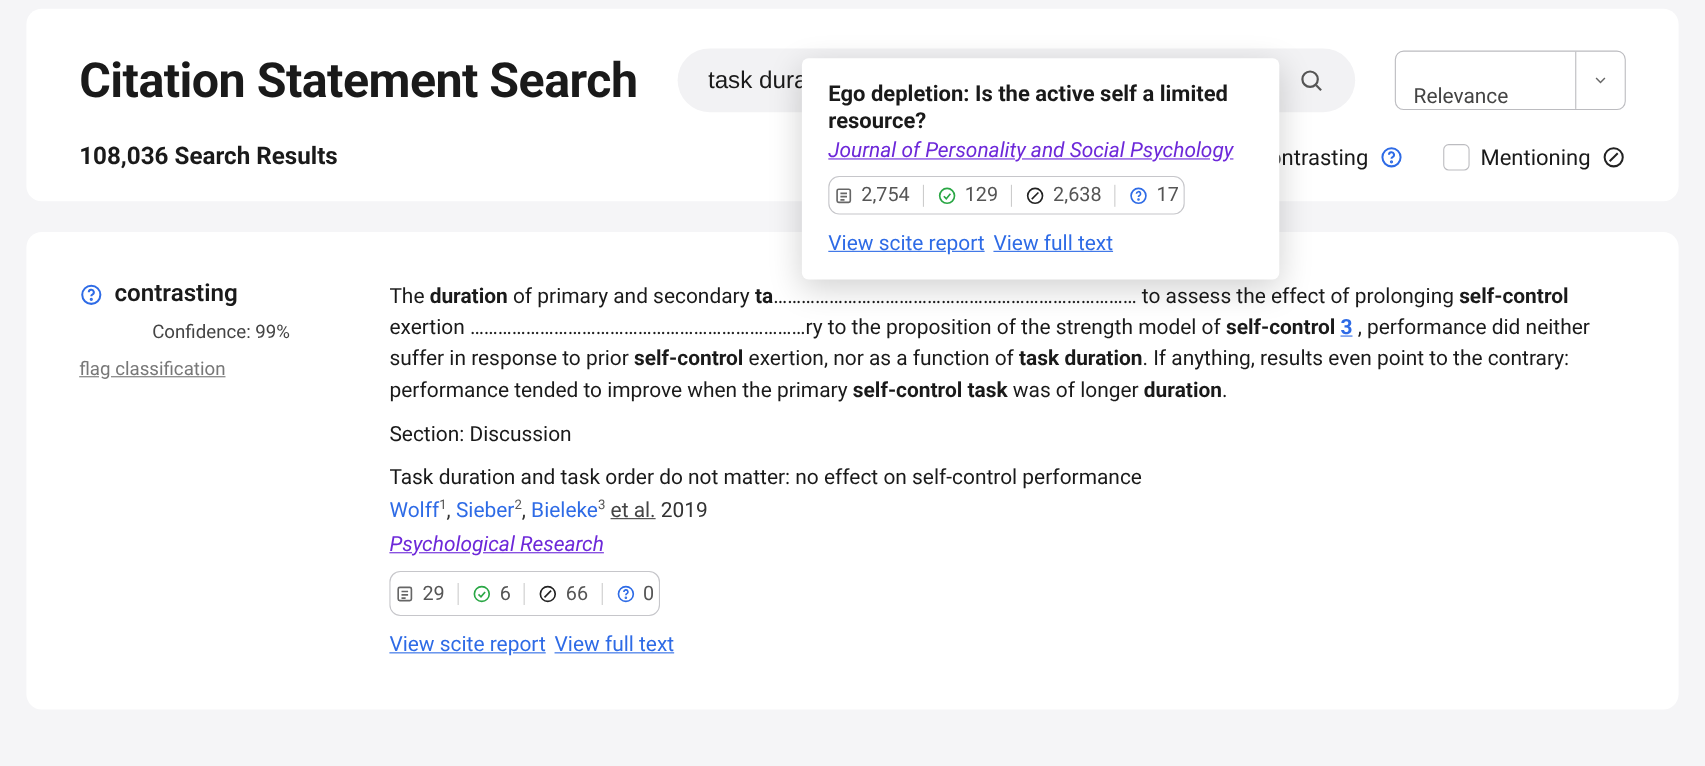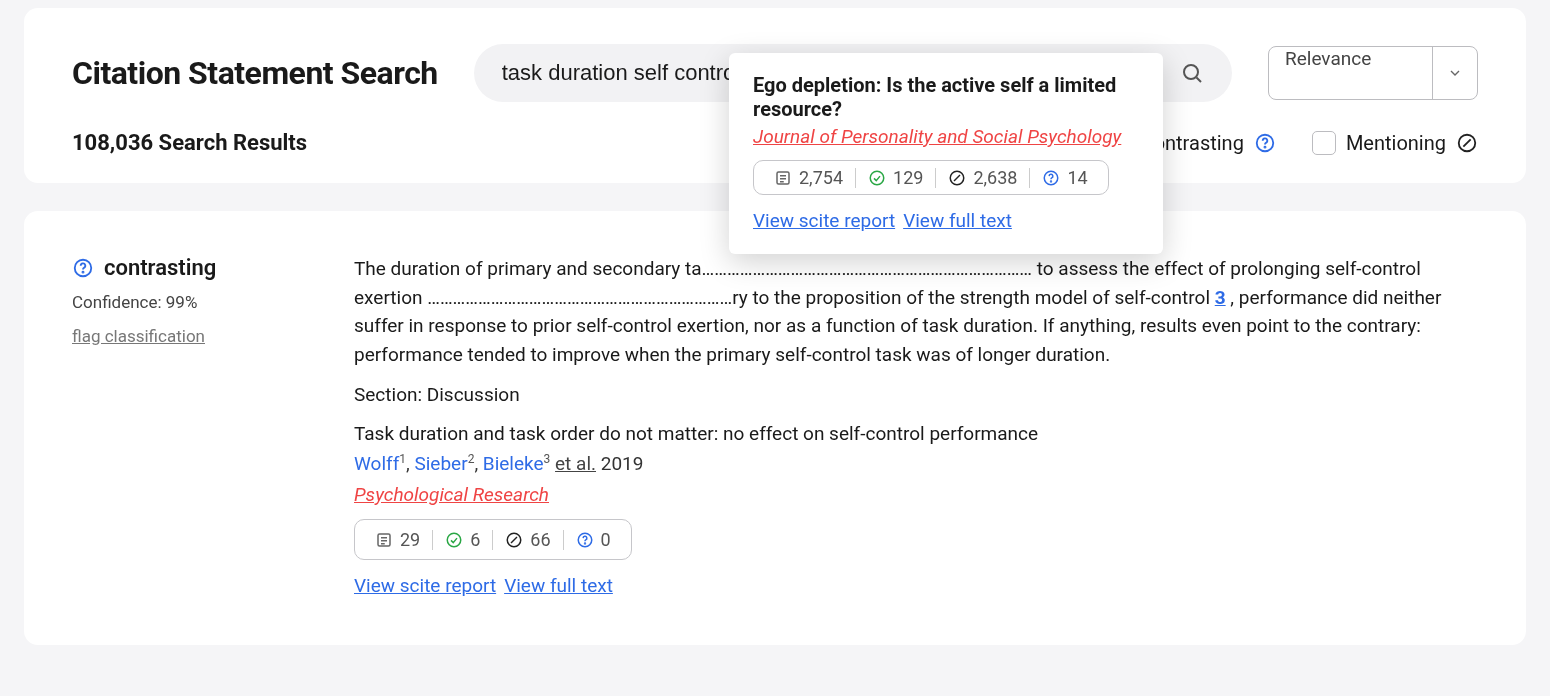--- a/index.html
+++ b/index.html
@@ -1,50 +1,50 @@
 <!DOCTYPE html>
 <html><head>
 <meta charset="utf-8">
 <style>
 * { box-sizing: border-box; margin: 0; padding: 0; }
 body { font-family: -apple-system, BlinkMacSystemFont, "Segoe UI", Roboto, sans-serif; background: #f5f5f7; color: #1a1a1a; padding: 0; }
 .container { margin: 8px 24px; }
 .header-card { background: #fff; border-radius: 14px; padding: 36px 48px 28px; margin-bottom: 28px; }
 .header-row1 { display: flex; align-items: center; gap: 36px; margin-bottom: 28px; }
-.title { font-size: 32px; font-weight: 700; letter-spacing: -0.5px; }
+.title { font-size: 44px; font-weight: 700; letter-spacing: -0.5px; }
 .search-box { flex: 1; display: flex; align-items: center; background: #f2f2f4; border-radius: 36px; padding: 16px 28px; }
 .search-box input { flex: 1; border: none; background: transparent; font-size: 22px; outline: none; color: #1a1a1a; }
 .search-box .icon { color: #555; }
-.sort-select { display: flex; align-items: flex-start; border: 1px solid #bcbcc0; border-radius: 8px; height: 54px; min-width: 210px; }
+.sort-select { display: flex; align-items: flex-end; border: 1px solid #bcbcc0; border-radius: 8px; height: 54px; min-width: 210px; }
 .sort-select .label { flex: 1; padding: 0 16px; font-size: 19px; color: #444; }
 .sort-select .caret { border-left: 1px solid #bcbcc0; padding: 0 14px; height: 100%; display: flex; align-items: center; color: #666; }
 .header-row2 { display: flex; align-items: center; justify-content: space-between; }
 .results-count { font-size: 22px; font-weight: 700; }
 .filters { display: flex; align-items: center; gap: 36px; }
 .filter { display: flex; align-items: center; gap: 10px; font-size: 20px; }
 .checkbox { width: 24px; height: 24px; border: 1.5px solid #bcbcc0; border-radius: 5px; background: #fff; }
 .badge-icon { width: 22px; height: 22px; display: inline-flex; align-items: center; justify-content: center; }
 .result-card { background: #fff; border-radius: 14px; padding: 44px 48px; position: relative; display: flex; gap: 24px; }
 .left-col { width: 258px; flex-shrink: 0; }
 .class-row { display: flex; align-items: center; gap: 10px; margin-bottom: 12px; }
 .class-label { font-size: 22px; font-weight: 600; }
-.confidence { font-size: 17px; color: #444; margin-bottom: 14px; }
+.confidence { font-size: 17px; color: #444; margin-bottom: 14px; text-align: center; }
 .flag-link { font-size: 17px; color: #777; text-decoration: underline; cursor: pointer; }
 .right-col { flex: 1; font-size: 19px; line-height: 1.5; }
 .excerpt { margin-bottom: 12px; }
-.excerpt b { font-weight: 400; }
+.excerpt b { font-weight: 700; }
 .ref-link { color: #2e6be6; text-decoration: underline; font-weight: 700; }
 .section-line { font-size: 19px; margin-bottom: 10px; }
 .paper-title { font-size: 19px; font-weight: 400; margin-bottom: 2px; }
 .authors { font-size: 19px; color: #333; margin-bottom: 2px; }
 .authors .au { color: #2e6be6; }
 .authors sup { font-size: 12px; color: #555; }
 .authors .etal { color: #444; text-decoration: underline; }
-.journal { font-size: 19px; font-style: italic; color: #ef4444; text-decoration: underline; margin-bottom: 10px; }
-.metrics { display: inline-flex; align-items: center; border: 1px solid #c6c6ca; border-radius: 10px; padding: 6px 20px; gap: 12px; font-size: 18px; color: #555; margin-bottom: 12px; }
+.journal { font-size: 19px; font-style: italic; color: #6d28d9; text-decoration: underline; margin-bottom: 10px; }
+.metrics { display: inline-flex; align-items: center; border: 1px solid #c6c6ca; border-radius: 10px; padding: 6px 4px; gap: 12px; font-size: 18px; color: #555; margin-bottom: 12px; }
 .metrics .m { display: flex; align-items: center; gap: 7px; }
 .metrics .sep { width: 1px; height: 20px; background: #ccc; }
 .links-row { display: flex; gap: 8px; }
 .links-row a { color: #2e6be6; text-decoration: underline; font-size: 19px; cursor: pointer; }
 .popover { position: absolute; top: -158px; left: 705px; width: 434px; background: #fff; border-radius: 6px; box-shadow: 0 8px 30px rgba(0,0,0,0.18); padding: 20px 24px 22px; }
 .popover .p-title { font-size: 20px; font-weight: 700; margin-bottom: 4px; }
 .popover .authors { margin-bottom: 2px; }
 .popover .journal { margin-bottom: 12px; }
 .popover .metrics { margin-bottom: 14px; }
 svg { display: block; }
@@ -207,21 +207,21 @@
             </svg>
             <span>2,638</span>
           </span>
         <span class="sep"></span>
         <span class="m">
             <svg width="18" height="18" viewBox="0 0 24 24" fill="none" stroke="#2e6be6" stroke-width="2">
               <circle cx="12" cy="12" r="9"></circle>
               <path d="M9.5 9.5a2.5 2.5 0 1 1 3.5 2.3c-.8.4-1 .9-1 1.7"></path>
               <circle cx="12" cy="16.5" r="0.6" fill="#2e6be6"></circle>
             </svg>
-            <span>14</span>
+            <span>17</span>
           </span>
       </div>
       <div class="links-row">
         <a>View scite report</a>
         <a>View full text</a>
       </div>
     </div>
 
   </div>
 </div>

